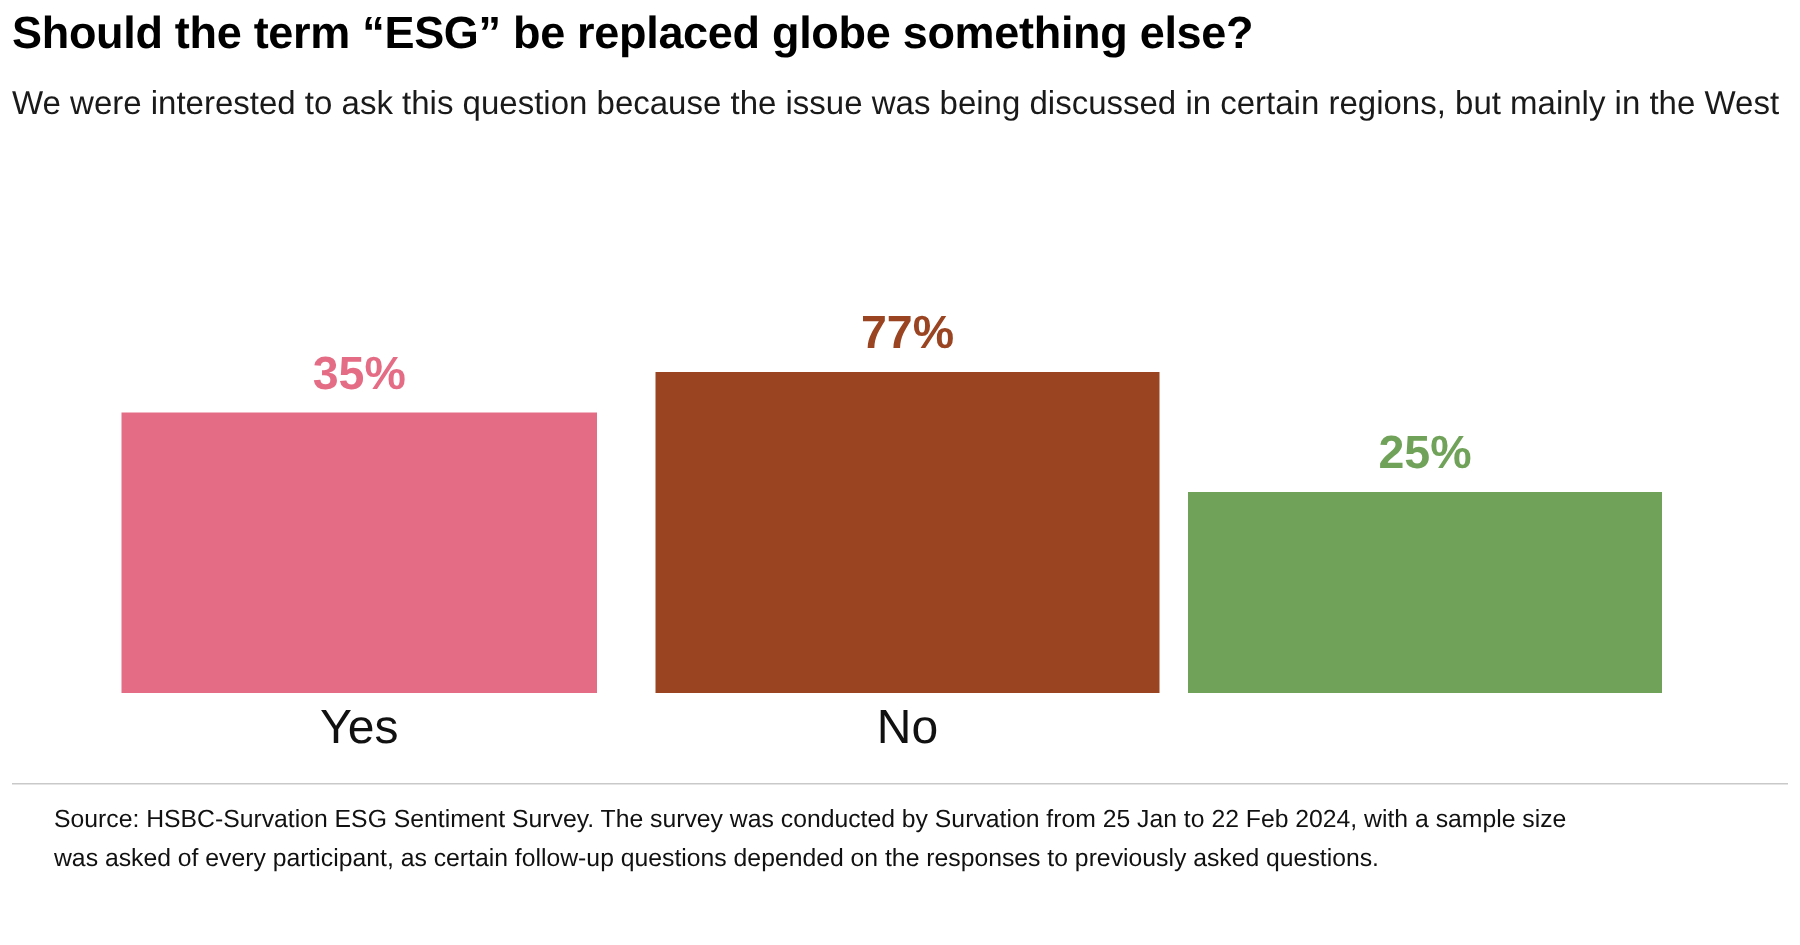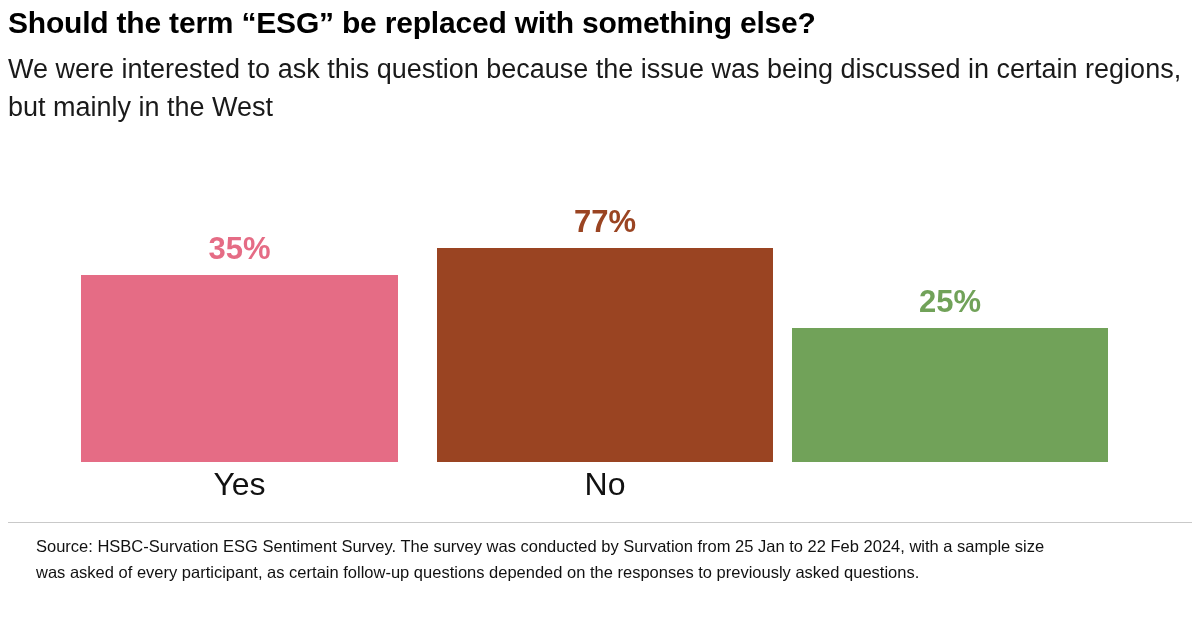--- a/index.html
+++ b/index.html
@@ -33,21 +33,21 @@
   .title {
     font-size: 30px;
     font-weight: bold;
     line-height: 42px;
     letter-spacing: -0.2px;
     color: #000000;
     margin: 0;
     white-space: nowrap;
   }
   .subtitle {
-    font-size: 27px;
+    font-size: 22px;
     font-weight: normal;
     line-height: 38px;
     color: #1a1a1a;
     margin: 6px 0 0 0;
     max-width: 1180px;
   }
 
   
   .chart {
     position: absolute;
@@ -111,21 +111,21 @@
     margin-left: 28px;
   }
   .source p { margin: 0; }
 </style>
 </head>
 <body>
 
 <div class="page">
 
   <div class="header">
-    <h1 class="title">Should the term “ESG” be replaced with something else?</h1>
+    <h1 class="title">Should the term “ESG” be replaced globe something else?</h1>
     <p class="subtitle">We were interested to ask this question because the issue was being discussed in certain regions, but mainly in the West</p>
   </div>
 
   <div class="chart">
     <div class="plot" id="plot">
         <div class="bar-group" style="left: 81px; width: 317px; height: 302px;">
           <div class="bar" style="height: 187px; background: rgb(229, 108, 133);"></div>
           <div class="bar-value" style="bottom: 195px; color: rgb(229, 108, 133);">35%</div>
         </div>
         <div class="bar-group" style="left: 437px; width: 336px; height: 302px;">

